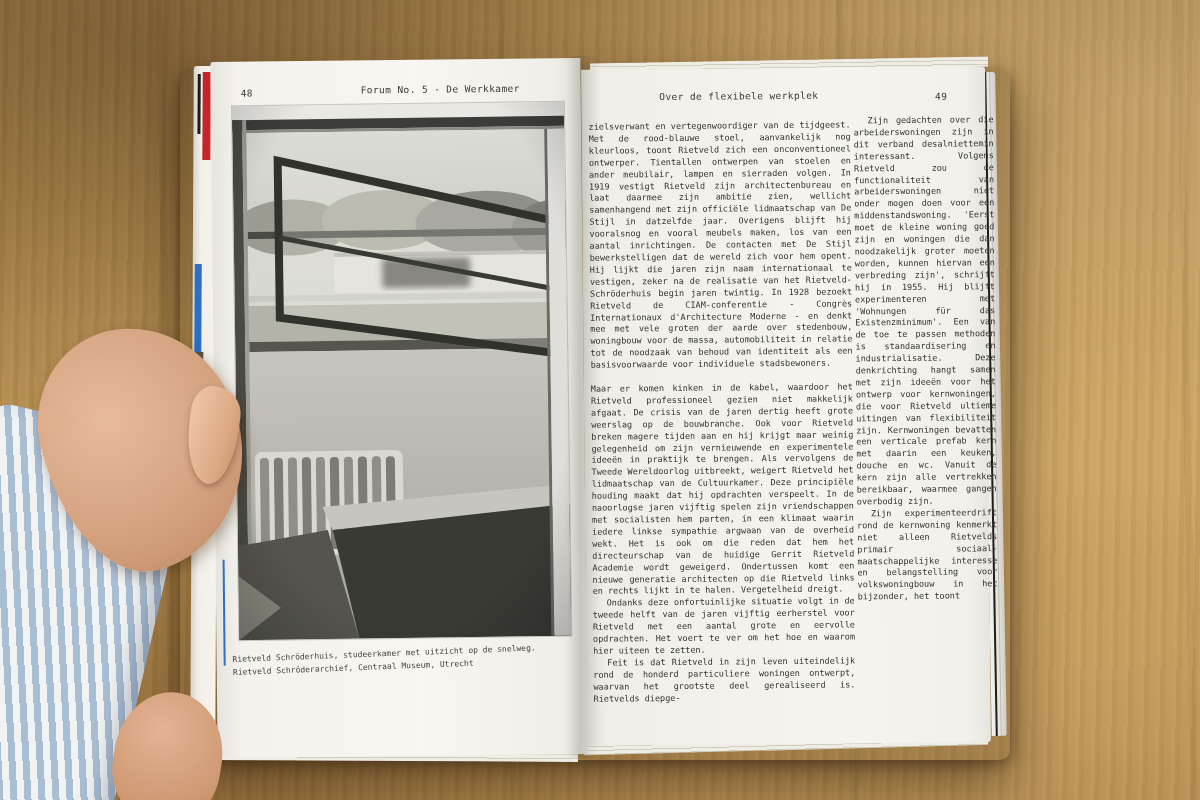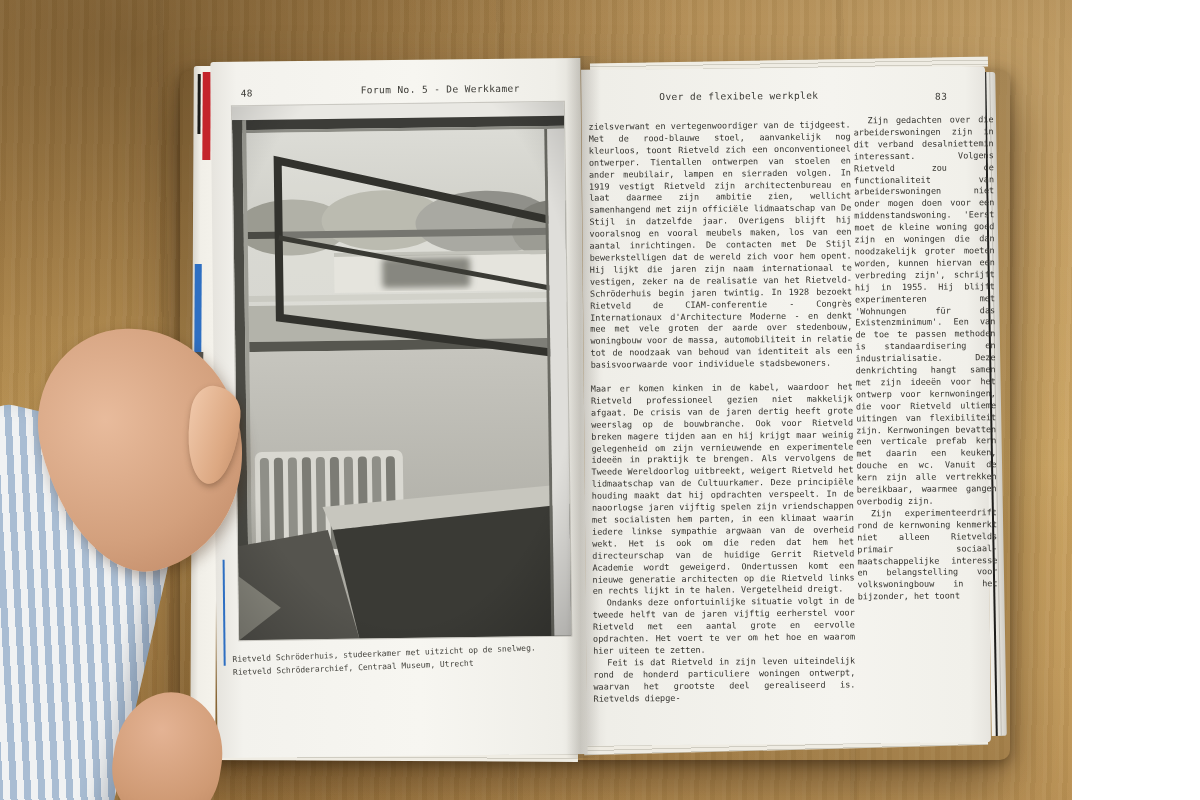--- a/index.html
+++ b/index.html
@@ -1,17 +1,17 @@
 <!DOCTYPE html>
 <html><head>
 <meta charset="utf-8">
 <style>
   html,body{margin:0;padding:0;}
   body{width:1200px;height:800px;font-family:"DejaVu Sans Mono", monospace;}
-  .scene{position:relative;width:1072px;height:800px;overflow:hidden;
+  .scene{position:relative;width:1200px;height:800px;overflow:hidden;
     background:
       radial-gradient(ellipse at 12% 6%, rgba(50,32,10,0.38), transparent 42%),
       radial-gradient(ellipse at 96% 12%, rgba(255,232,180,0.22), transparent 45%),
       radial-gradient(ellipse at 88% 88%, rgba(255,226,160,0.18), transparent 55%),
       radial-gradient(ellipse at 8% 95%, rgba(70,45,15,0.25), transparent 40%),
       repeating-linear-gradient(91deg, rgba(255,255,255,0.05) 0 4px, rgba(60,40,12,0.05) 4px 9px, rgba(255,255,255,0.02) 9px 16px),
       repeating-linear-gradient(89deg, transparent 0 170px, rgba(90,60,22,0.10) 170px 177px, transparent 177px 340px),
       linear-gradient(180deg,#a9834b 0%,#ba9153 30%,#c59c59 58%,#b98f50 82%,#ad8347 100%);}
   .shadow{position:absolute;left:180px;top:70px;width:830px;height:690px;border-radius:10px;
     box-shadow:0 22px 55px rgba(35,20,5,0.50), 0 4px 14px rgba(35,20,5,0.45);background:rgba(60,40,15,0.2);}
@@ -144,21 +144,21 @@
     </div>
 
     <div class="caption">
       <div>Rietveld Schröderhuis, studeerkamer met uitzicht op de snelweg.</div>
       <div>Rietveld Schröderarchief, Centraal Museum, Utrecht</div>
     </div>
   </div>
 
   <div class="page page-right">
     <div class="hdr" style="left:78px;top:22px;">Over de flexibele werkplek</div>
-    <div class="hdr" style="right:38px;top:24px;">83</div>
+    <div class="hdr" style="right:38px;top:24px;">49</div>
 
     <div class="col body-text" style="left:7px;top:52px;width:262px;">
       <div class="p">zielsverwant en vertegenwoordiger van de tijdgeest. Met de rood-blauwe stoel, aanvankelijk nog kleurloos, toont Rietveld zich een onconventioneel ontwerper. Tientallen ontwerpen van stoelen en ander meubilair, lampen en sierraden volgen. In 1919 vestigt Rietveld zijn architectenbureau en laat daarmee zijn ambitie zien, wellicht samenhangend met zijn officiële lidmaatschap van De Stijl in datzelfde jaar. Overigens blijft hij vooralsnog en vooral meubels maken, los van een aantal inrichtingen. De contacten met De Stijl bewerkstelligen dat de wereld zich voor hem opent. Hij lijkt die jaren zijn naam internationaal te vestigen, zeker na de realisatie van het Rietveld-Schröderhuis begin jaren twintig. In 1928 bezoekt Rietveld de CIAM-conferentie - Congrès Internationaux d'Architecture Moderne - en denkt mee met vele groten der aarde over stedenbouw, woningbouw voor de massa, automobiliteit in relatie tot de noodzaak van behoud van identiteit als een basisvoorwaarde voor individuele stadsbewoners.</div>
       <div class="p gap-before">Maar er komen kinken in de kabel, waardoor het Rietveld professioneel gezien niet makkelijk afgaat. De crisis van de jaren dertig heeft grote weerslag op de bouwbranche. Ook voor Rietveld breken magere tijden aan en hij krijgt maar weinig gelegenheid om zijn vernieuwende en experimentele ideeën in praktijk te brengen. Als vervolgens de Tweede Wereldoorlog uitbreekt, weigert Rietveld het lidmaatschap van de Cultuurkamer. Deze principiële houding maakt dat hij opdrachten verspeelt. In de naoorlogse jaren vijftig spelen zijn vriendschappen met socialisten hem parten, in een klimaat waarin iedere linkse sympathie argwaan van de overheid wekt. Het is ook om die reden dat hem het directeurschap van de huidige Gerrit Rietveld Academie wordt geweigerd. Ondertussen komt een nieuwe generatie architecten op die Rietveld links en rechts lijkt in te halen. Vergetelheid dreigt.</div>
       <div class="p indent">Ondanks deze onfortuinlijke situatie volgt in de tweede helft van de jaren vijftig eerherstel voor Rietveld met een aantal grote en eervolle opdrachten. Het voert te ver om het hoe en waarom hier uiteen te zetten.</div>
       <div class="p indent">Feit is dat Rietveld in zijn leven uiteindelijk rond de honderd particuliere woningen ontwerpt, waarvan het grootste deel gerealiseerd is. Rietvelds diepge-</div>
     </div>
 
     <div class="col body-text" style="left:272px;top:48px;width:140px;">
       <div class="p indent">Zijn gedachten over die arbeiderswoningen zijn in dit verband desalniettemin interessant. Volgens Rietveld zou de functionaliteit van arbeiderswoningen niet onder mogen doen voor een middenstandswoning. 'Eerst moet de kleine woning goed zijn en woningen die dan noodzakelijk groter moeten worden, kunnen hiervan een verbreding zijn', schrijft hij in 1955. Hij blijft experimenteren met 'Wohnungen für das Existenzminimum'. Een van de toe te passen methoden is standaardisering en industrialisatie. Deze denkrichting hangt samen met zijn ideeën voor het ontwerp voor kernwoningen, die voor Rietveld ultieme uitingen van flexibiliteit zijn. Kernwoningen bevatten een verticale prefab kern met daarin een keuken, douche en wc. Vanuit de kern zijn alle vertrekken bereikbaar, waarmee gangen overbodig zijn.</div>

